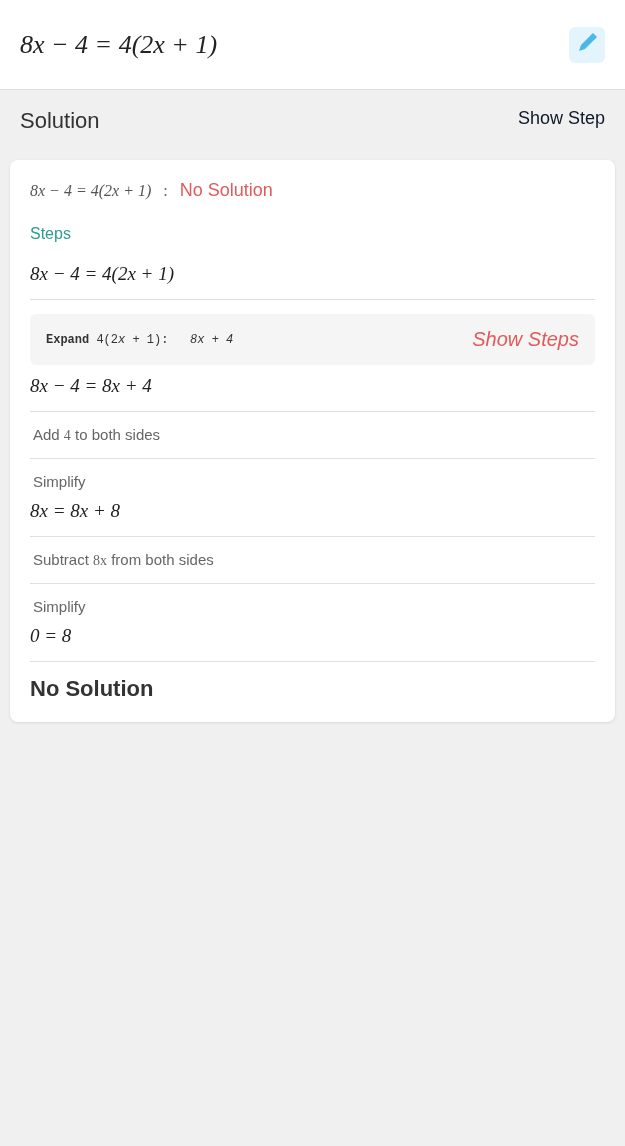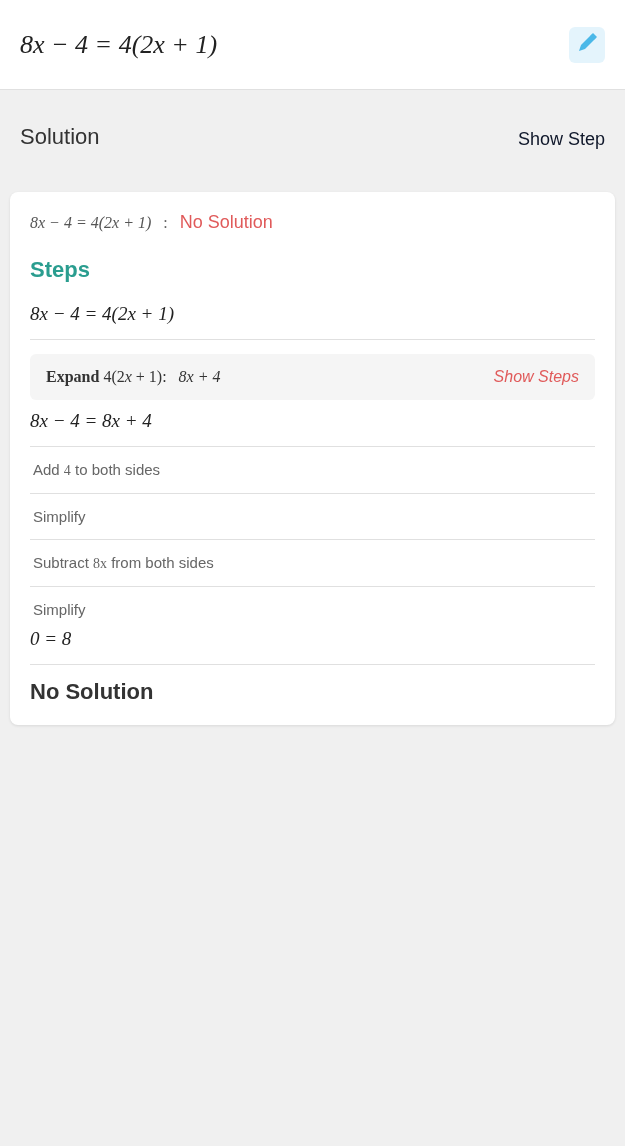--- a/index.html
+++ b/index.html
@@ -32,23 +32,23 @@
     }
 
     .edit-icon {
       width: 36px;
       height: 36px;
       color: #4ab8e8;
     }
 
     .solution-header {
       background: #f0f0f0;
-      padding: 34px 20px;
-      display: flex;
-      align-items: flex-end;
+      padding: 18px 20px;
+      display: flex;
+      align-items: flex-start;
       justify-content: space-between;
     }
 
     .solution-title {
       font-size: 22px;
       color: #333;
       font-family: Arial, sans-serif;
       font-weight: normal;
     }
 
@@ -87,25 +87,24 @@
       font-size: 16px;
     }
 
     .no-solution-badge {
       color: #e05a5a;
       font-size: 18px;
       font-family: Arial, sans-serif;
     }
 
     .steps-title {
-      font-size: 22px;
+      font-size: 16px;
       color: #2a9d8f;
       font-family: Arial, sans-serif;
       margin-bottom: 20px;
-      font-weight: bold;
     }
 
     .math-line {
       font-size: 19px;
       color: #222;
       margin: 10px 0;
       font-style: italic;
     }
 
     .divider {
@@ -125,37 +124,37 @@
       background: #f5f5f5;
       border-radius: 6px;
       padding: 14px 16px;
       display: flex;
       align-items: center;
       justify-content: space-between;
       margin: 10px 0;
     }
 
     .expand-text {
-      font-size: 16px;
-      color: #333;
-      font-family: Liberation Serif, serif;
+      font-size: 12px;
+      color: #333;
+      font-family: Liberation Mono, monospace;
     }
 
     .expand-text .keyword {
       font-weight: bold;
       font-style: normal;
     }
 
     .expand-result {
       font-style: italic;
       color: #333;
     }
 
     .show-steps-link {
-      font-size: 16px;
+      font-size: 20px;
       color: #e05a5a;
       font-style: italic;
       font-family: Arial, sans-serif;
     }
 
     .final-no-solution {
       font-size: 22px;
       color: #333;
       font-family: Arial, sans-serif;
       font-weight: bold;
@@ -220,20 +219,23 @@
 
   <div class="step-note">
     Add <code style="font-family:Georgia;font-style:normal;font-size:14px;">4</code> to both sides
   </div>
 
 
   <hr class="divider">
 
   <div class="step-note">Simplify</div>
 
+  <div class="math-line">
+    8<i>x</i> = 8<i>x</i> + 8
+  </div>
 
   <hr class="divider">
 
   <div class="step-note">
     Subtract <code style="font-family:Georgia;font-size:14px;">8x</code> from both sides
   </div>
 
 
   <hr class="divider">
 

